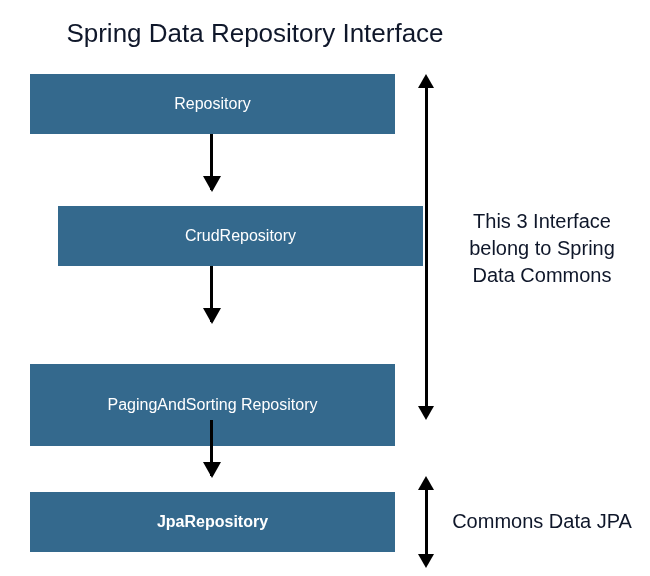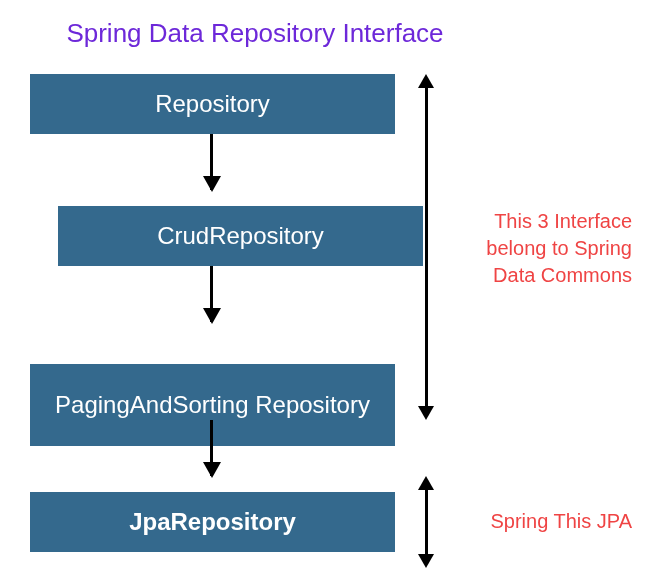--- a/index.html
+++ b/index.html
@@ -11,30 +11,30 @@
       position: relative;
     }
     .title {
       position: absolute;
       top: 18px;
       left: 0;
       width: 510px;
       text-align: center;
       font-size: 26px;
       font-weight: 400;
-      color: #6d28d9;
+      color: #0f172a;
     }
     .box {
       position: absolute;
       left: 30px;
       width: 365px;
       height: 60px;
       background: #34698d;
       color: #fff;
-      font-size: 24px;
+      font-size: 16px;
       display: flex;
       align-items: center;
       justify-content: center;
       text-align: center;
       line-height: 1.2;
     }
     .box.tall { height: 82px; margin-top: 26px; }
     #b1 { top: 74px; }
     #b2 { top: 206px; margin-left: 28px; }
     #b3 { top: 338px; }
@@ -75,24 +75,24 @@
       border-left: 8px solid transparent;
       border-right: 8px solid transparent;
     }
     .bracket::before { top: -14px; border-bottom: 14px solid #000; }
     .bracket::after  { bottom: -14px; border-top: 14px solid #000; }
     #br1 { top: 88px; height: 318px; }
     #br2 { top: 490px; height: 64px; }
 
     .annot {
       position: absolute;
-      color: #ef4444;
+      color: #0f172a;
       font-size: 20px;
       line-height: 1.35;
-      text-align: right;
+      text-align: center;
     }
     #an1 { left: 452px; top: 208px; width: 180px; }
     #an2 { left: 452px; top: 508px; width: 180px; }
   </style>
 </head>
 <body>
 
 <div class="title">Spring Data Repository Interface</div>
 
 <div class="box" id="b1">Repository</div>
@@ -103,13 +103,13 @@
 
 <div class="box tall" id="b3">PagingAndSorting Repository</div>
 <div class="vconn" id="a3"></div>
 
 <div class="box" id="b4">JpaRepository</div>
 
 <div class="bracket" id="br1"></div>
 <div class="annot" id="an1">This 3 Interface belong to Spring Data Commons</div>
 
 <div class="bracket" id="br2"></div>
-<div class="annot" id="an2">Spring This JPA</div>
+<div class="annot" id="an2">Commons Data JPA</div>
 
 </body></html>

